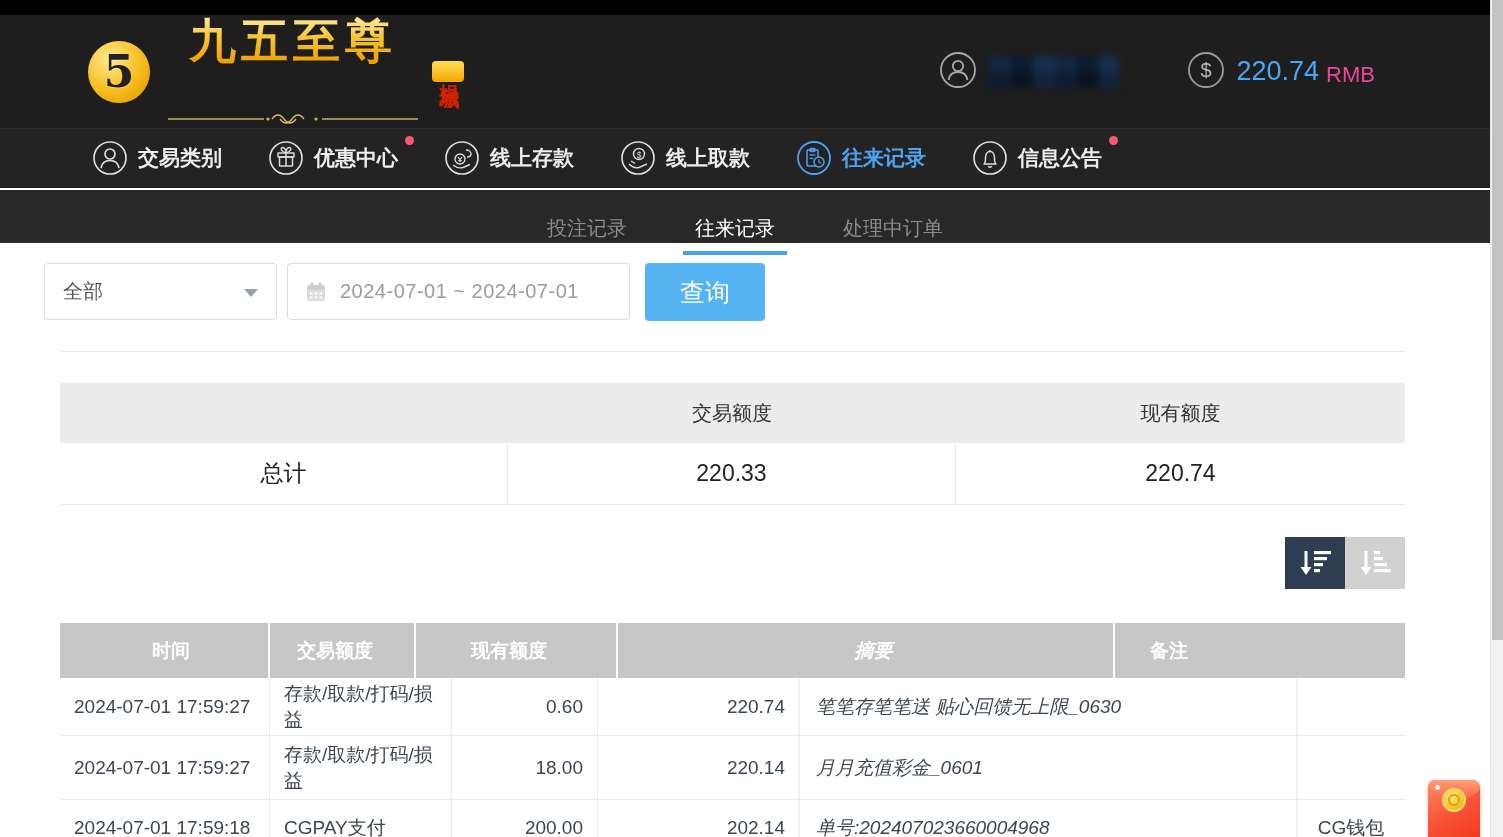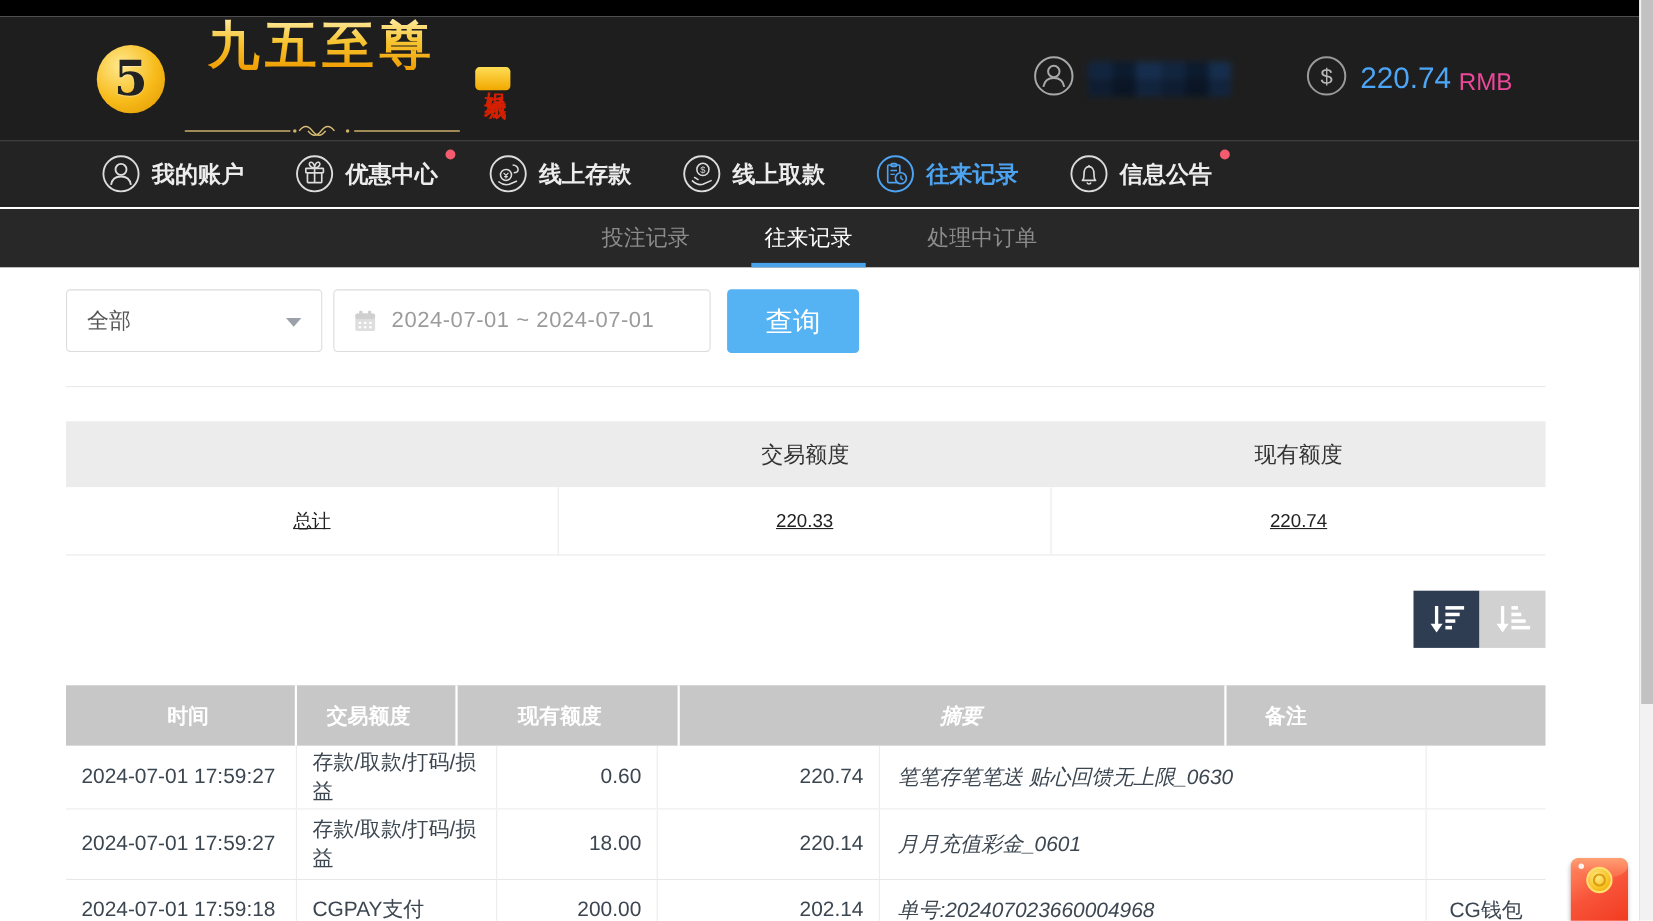--- a/index.html
+++ b/index.html
@@ -49,28 +49,28 @@
   .nav-item:first-child { margin-left:92px; }
   .nav-label { margin-left:10px; font-size:21px; font-weight:bold; color:#ededed; }
   .nav-item.active .nav-label { color:#4da3f0; }
   .nav-dot { position:absolute; top:-4px; right:-16px; width:9px; height:9px; border-radius:50%;
     background:#f25c6e; }
   .nav-icon svg { display:block; }
 
   
   .subtabs { position:absolute; top:190px; left:0; width:1490px; height:53px; background:#282828;
     display:flex; justify-content:center; }
-  .subtab { height:100%; display:flex; align-items:center; padding:16px 12px; margin:0 22px;
+  .subtab { height:100%; display:flex; align-items:center; padding:16px 12px; margin:12px 22px;
     font-size:20px; color:#8c8c8c; position:relative; cursor:pointer; }
   .subtab.active { color:#fff; }
   .subtab.active::after { content:""; position:absolute; left:0; right:0; bottom:0; height:4px;
     background:#4aa3e8; }
 
   
-  .filters { position:absolute; top:263px; left:60px; display:flex; align-items:flex-start; }
+  .filters { position:absolute; top:263px; left:44px; display:flex; align-items:flex-start; }
   .select-box { width:233px; height:57px; border:1px solid #dcdcdc; border-radius:4px;
     display:flex; align-items:center; position:relative; background:#fff; cursor:pointer; }
   .select-value { font-size:20px; color:#555; margin-left:18px; }
   .select-caret { position:absolute; right:18px; top:25px; width:0; height:0;
     border-left:7px solid transparent; border-right:7px solid transparent; border-top:8px solid #9aa1a8; }
   .date-box { width:343px; height:57px; border:1px solid #dcdcdc; border-radius:4px; margin-left:10px;
     display:flex; align-items:center; background:#fff; cursor:pointer; }
   .date-text { font-size:20px; color:#9b9b9b; margin-left:12px; letter-spacing:.5px; }
   .cal-icon { margin-left:16px; display:flex; }
   .quick-group { display:flex; margin-left:10px; }
@@ -85,21 +85,21 @@
 
   .divider { position:absolute; top:351px; left:60px; width:1345px; border-top:1px solid #e9e9e9; }
 
   
   .summary { position:absolute; top:383px; left:60px; width:1345px; }
   .summary-head { display:flex; height:60px; background:#ececec; }
   .summary-head .cell { display:flex; align-items:center; justify-content:center;
     font-size:20px; color:#333; }
   .summary-body { display:flex; height:62px; background:#fff; border-bottom:1px solid #e9e9e9; }
   .summary-body .cell { display:flex; align-items:center; justify-content:center;
-    font-size:17px; color:#222; border-right:1px solid #eceaea;text-decoration:underline; }
+    font-size:23px; color:#222; border-right:1px solid #eceaea; }
   .summary-body .cell:last-child { border-right:none; }
   .sc1 { width:448px; } .sc2 { width:448px; } .sc3 { width:449px; }
 
   
   .sort-row { position:absolute; top:537px; left:60px; width:1345px; display:flex; justify-content:flex-end; }
   .sort-btn { width:60px; height:52px; display:flex; align-items:center; justify-content:center; cursor:pointer; }
   .sort-desc { background:#2e3d51; }
   .sort-asc { background:#d1d1d1; }
 
   
@@ -180,21 +180,21 @@
 <div class="nav">
 
   <div class="nav-item">
     <span class="nav-icon">
       <svg width="36" height="36" viewBox="0 0 36 36">
         <circle cx="18" cy="18" r="16" fill="none" stroke="#dcdcdc" stroke-width="1.7"></circle>
         <circle cx="18" cy="14" r="5" fill="none" stroke="#dcdcdc" stroke-width="1.7"></circle>
         <path d="M9 28 c1 -6 5 -7.5 9 -7.5 s8 1.5 9 7.5" fill="none" stroke="#dcdcdc" stroke-width="1.7"></path>
       </svg>
     </span>
-    <span class="nav-label">我的账户</span>
+    <span class="nav-label">交易类别</span>
   </div>
 
   <div class="nav-item">
     <span class="nav-icon">
       <svg width="36" height="36" viewBox="0 0 36 36">
         <circle cx="18" cy="18" r="16" fill="none" stroke="#dcdcdc" stroke-width="1.7"></circle>
         <rect x="10" y="13" width="16" height="4" rx="0.5" fill="none" stroke="#dcdcdc" stroke-width="1.5"></rect>
         <rect x="11.5" y="17" width="13" height="9" rx="0.5" fill="none" stroke="#dcdcdc" stroke-width="1.5"></rect>
         <line x1="18" y1="13" x2="18" y2="26" stroke="#dcdcdc" stroke-width="1.5"></line>
         <path d="M18 13 c-5 -1 -6 -5 -3.5 -5.5 c2 -0.4 3.5 2.5 3.5 5.5 c0 -3 1.5 -5.9 3.5 -5.5 c2.5 0.5 1.5 4.5 -3.5 5.5" fill="none" stroke="#dcdcdc" stroke-width="1.4"></path>

